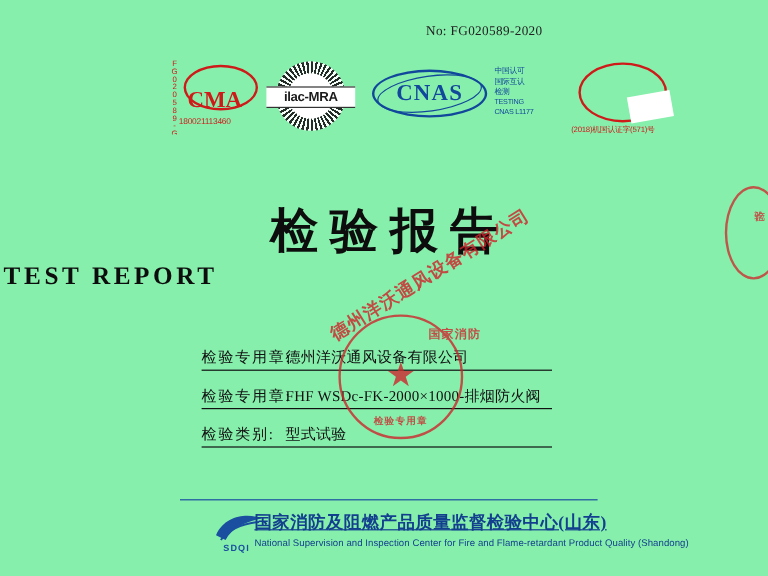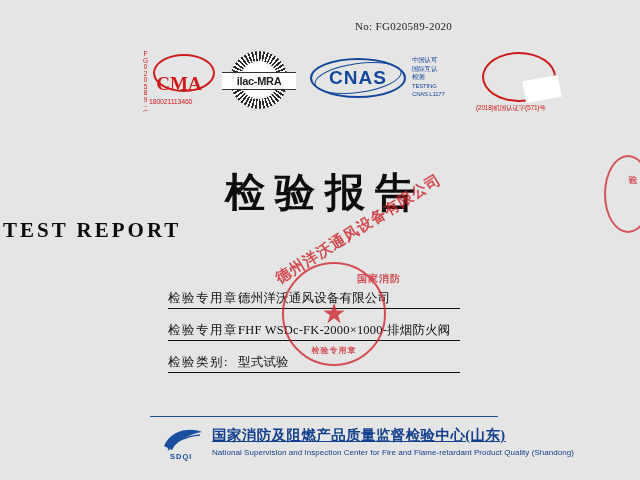--- a/index.html
+++ b/index.html
@@ -13,21 +13,21 @@
     overflow: hidden;
     font-family: "Liberation Serif", serif;
     color: #111;
     position: relative;
   }
   .page {
     position: absolute;
     left: 0; top: 0;
     width: 640px;
     height: 480px;
-    background: #e5e5e5;
+    background: #86efac;
   }
   
   .report-no {
     position: absolute;
     left: 355px;
     top: 20px;
     font-size: 11px;
     letter-spacing: 0.3px;
     color: #222;
     font-family: "Liberation Serif", serif;
@@ -156,21 +156,21 @@
     transform: rotate(-8deg);
   }
   .cnas-text {
     position: absolute;
     left: 0; top: 10px;
     width: 100px; height: 40px;
     display: flex;
     align-items: center;
     justify-content: center;
     color: #12489b;
-    font-family: Liberation Sans, sans-serif;
+    font-family: Liberation Serif, serif;
     font-weight: bold;
     font-size: 19px;
     letter-spacing: 1px;
   }
 
   
   .cnas-side { left: 272px; width: 58px; }
   .cnas-side .line {
     color: #12489b;
     font-family: "Liberation Sans", sans-serif;
@@ -372,21 +372,21 @@
   }
   .footer {
     position: absolute;
     left: 150px;
     top: 424px;
     width: 360px;
     height: 44px;
   }
   .sdqi-logo {
     position: absolute;
-    left: 12px;
+    left: 28px;
     top: 2px;
     width: 42px;
     height: 38px;
   }
   .sdqi-logo .swoosh {
     position: absolute;
     left: 0; top: 0;
     width: 42px; height: 26px;
   }
   .sdqi-logo .sdqi-text {

